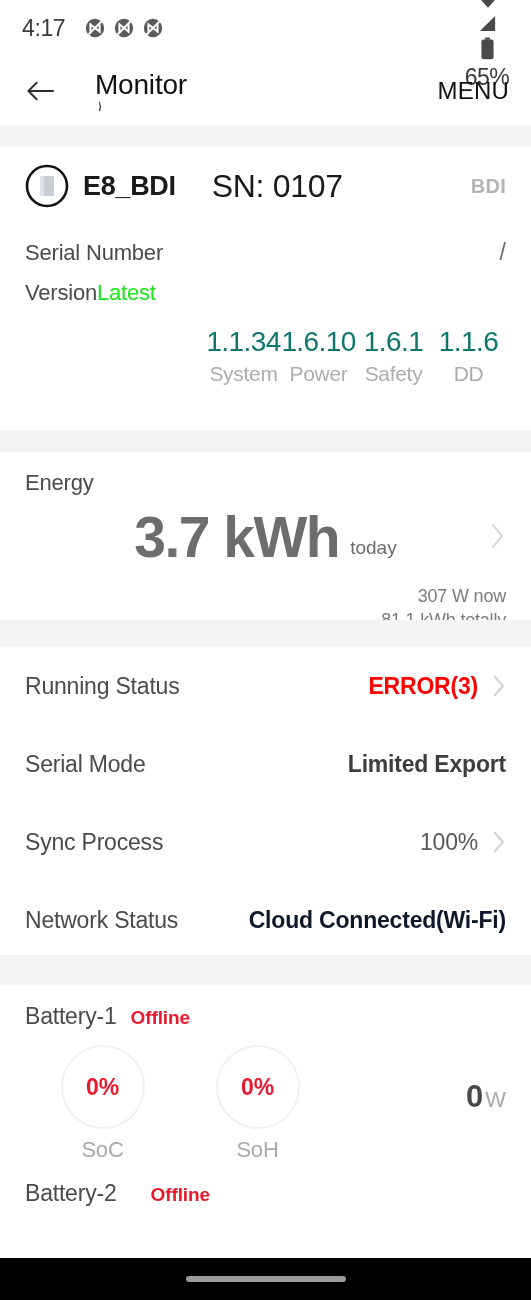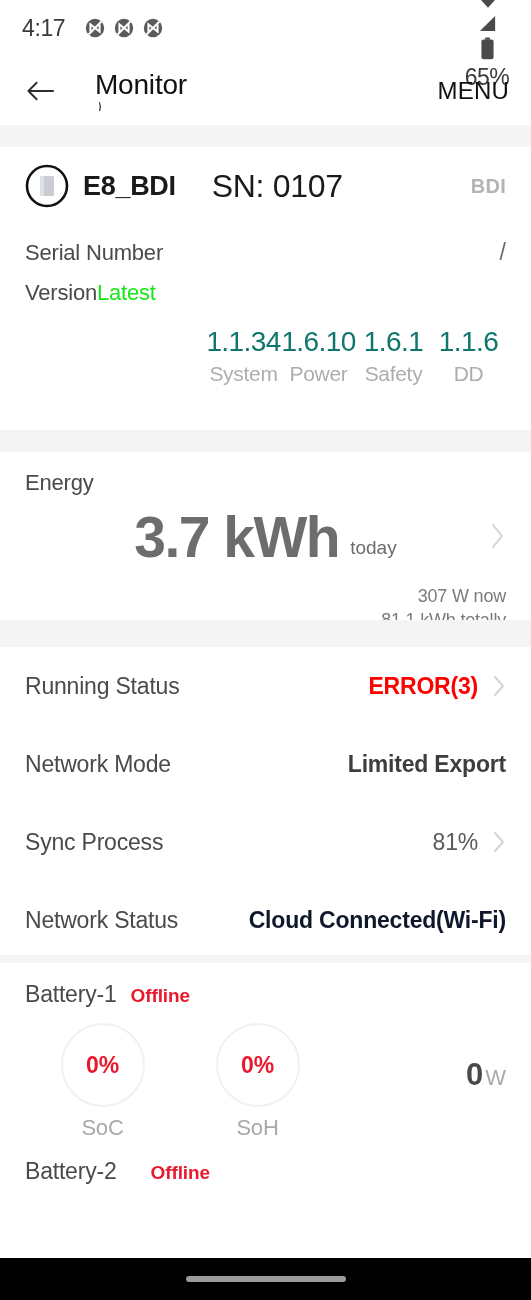--- a/index.html
+++ b/index.html
@@ -244,45 +244,45 @@
         <span class="st-val bold" style="color:#ff0000;">ERROR(3)</span>
         <span class="st-chev">
           <svg width="14" height="24" viewBox="0 0 14 24">
             <path d="M3 3 L11 12 L3 21" stroke="#d4d4d4" stroke-width="2.1" fill="none" stroke-linecap="round" stroke-linejoin="round"></path>
           </svg>
         </span>
       </span>
     </div>
 
     <div class="st-row">
-      <span class="st-lbl">Network Mode</span>
+      <span class="st-lbl">Serial Mode</span>
       <span class="st-val bold" style="color:#3d3d3d;">Limited Export</span>
     </div>
 
     <div class="st-row">
       <span class="st-lbl">Sync Process</span>
       <span class="st-val-pad">
-        <span class="st-val" style="color:#5a5a5a;">81%</span>
+        <span class="st-val" style="color:#5a5a5a;">100%</span>
         <span class="st-chev">
           <svg width="14" height="24" viewBox="0 0 14 24">
             <path d="M3 3 L11 12 L3 21" stroke="#d4d4d4" stroke-width="2.1" fill="none" stroke-linecap="round" stroke-linejoin="round"></path>
           </svg>
         </span>
       </span>
     </div>
 
     <div class="st-row">
       <span class="st-lbl">Network Status</span>
       <span class="st-val bold" style="color:#0f172a;">Cloud Connected(Wi-Fi)</span>
     </div>
   </div>
 
   <div class="band" style="position:absolute; top:955px; height:30px;"></div>
 
-  <div class="section bat-sec" style="position:absolute; top:963px; height:273px;">
+  <div class="section bat-sec" style="position:absolute; top:985px; height:273px;">
 
     <div class="bat-head">
       <span class="bat-name">Battery-1</span>
       <span class="bat-state">Offline</span>
     </div>
 
     <div class="bat-gauges">
       <div class="gauge">
         <div class="gauge-ring">
           <span class="gauge-val">0%</span>

